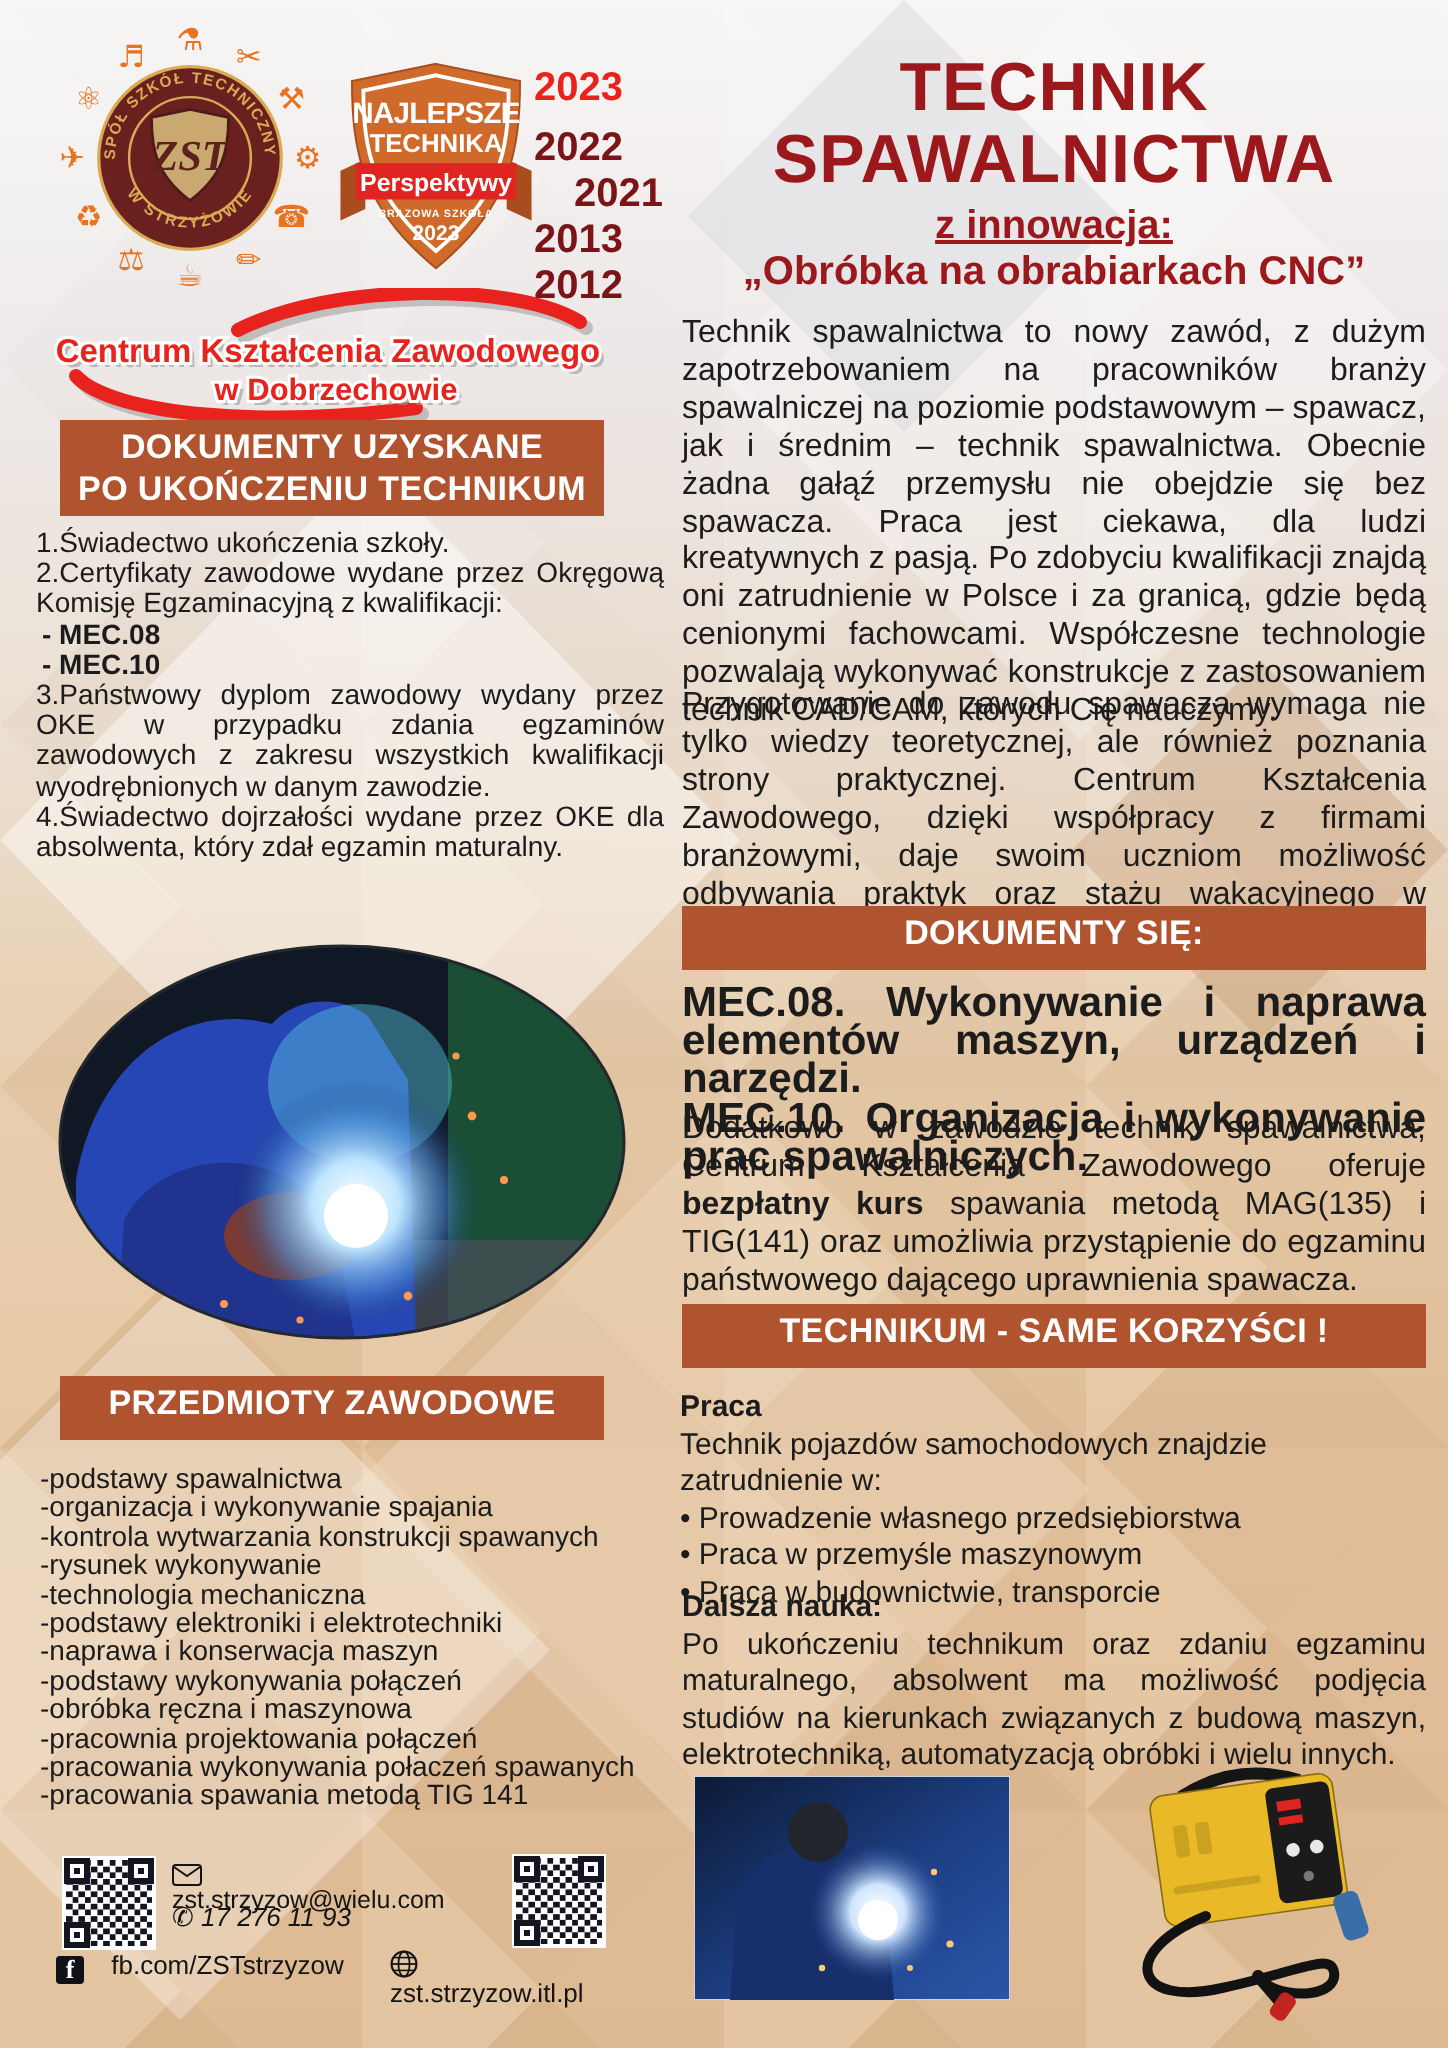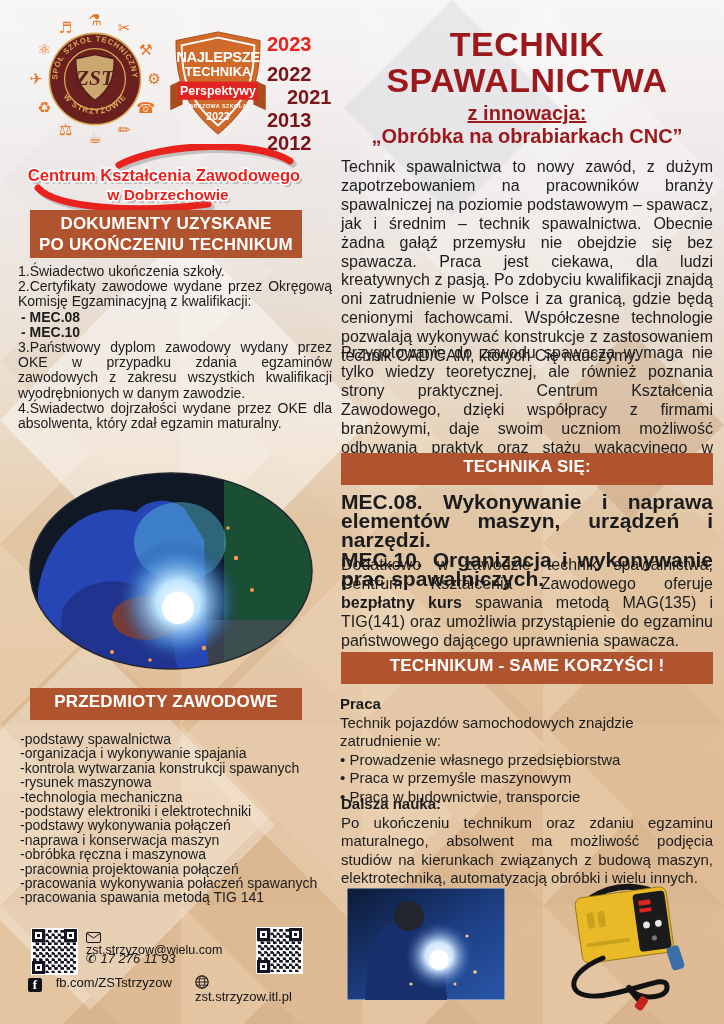--- a/index.html
+++ b/index.html
@@ -189,25 +189,25 @@
     </g>
     <ellipse cx="143" cy="101" rx="141" ry="98" fill="none" stroke="#23282e" stroke-width="1.5"></ellipse>
   </svg>
 
   <div class="hbar one" style="left:30px; top:688px; width:272px;">PRZEDMIOTY ZAWODOWE</div>
 
   <div class="subj-list">
     <div>-podstawy spawalnictwa</div>
     <div>-organizacja i wykonywanie spajania</div>
     <div>-kontrola wytwarzania konstrukcji spawanych</div>
-    <div>-rysunek maszynowa</div>
+    <div>-rysunek wykonywanie</div>
     <div>-technologia mechaniczna</div>
     <div>-podstawy elektroniki i elektrotechniki</div>
+    <div>-naprawa i konserwacja maszyn</div>
     <div>-podstawy wykonywania połączeń</div>
-    <div>-naprawa i konserwacja maszyn</div>
     <div>-obróbka ręczna i maszynowa</div>
     <div>-pracownia projektowania połączeń</div>
     <div>-pracowania wykonywania połaczeń spawanych</div>
     <div>-pracowania spawania metodą TIG 141</div>
   </div>
 
   <div class="qr" style="left:33px; top:930px;">
     <span class="f tl"></span>
       <span class="f tr"></span>
       <span class="f bl"></span>
@@ -253,21 +253,21 @@
   </div>
 
   <div class="main-sub">
     <div class="u">z innowacja:</div>
     <div>„Obróbka na obrabiarkach CNC”</div>
   </div>
 
   <div class="para" style="top:158px;">Technik spawalnictwa to nowy zawód, z dużym zapotrzebowaniem na pracowników branży spawalniczej na poziomie podstawowym – spawacz, jak i średnim – technik spawalnictwa. Obecnie żadna gałąź przemysłu nie obejdzie się bez spawacza. Praca jest ciekawa, dla ludzi kreatywnych z pasją. Po zdobyciu kwalifikacji znajdą oni zatrudnienie w Polsce i za granicą, gdzie będą cenionymi fachowcami. Współczesne technologie pozwalają  wykonywać konstrukcje z zastosowaniem technik CAD/CAM, których Cię nauczymy.</div>
   <div class="para" style="top:344px;">Przygotowanie do zawodu spawacza wymaga nie tylko wiedzy teoretycznej, ale również poznania strony praktycznej. Centrum Kształcenia Zawodowego, dzięki współpracy z firmami branżowymi, daje swoim uczniom możliwość odbywania praktyk oraz stażu wakacyjnego w miejscach, gdzie w przyszłości mogą znaleźć pracę.</div>
 
-  <div class="hbar one" style="left:341px; top:453px; width:372px;">TECHNIKA SIĘ:</div>
+  <div class="hbar one" style="left:341px; top:453px; width:372px;">DOKUMENTY SIĘ:</div>
 
   <div class="mec-block">
     <div>MEC.08. Wykonywanie i naprawa elementów maszyn, urządzeń i narzędzi.</div>
     <div>MEC.10. Organizacja i wykonywanie prac spawalniczych.</div>
   </div>
 
   <div class="para" style="top:556px;">
     <span>Dodatkowo w zawodzie technik spawalnictwa, Centrum Kształcenia Zawodowego oferuje </span><b>bezpłatny kurs</b><span> spawania metodą MAG(135) i TIG(141) oraz umożliwia przystąpienie do egzaminu państwowego dającego uprawnienia spawacza.</span>
   </div>
 

